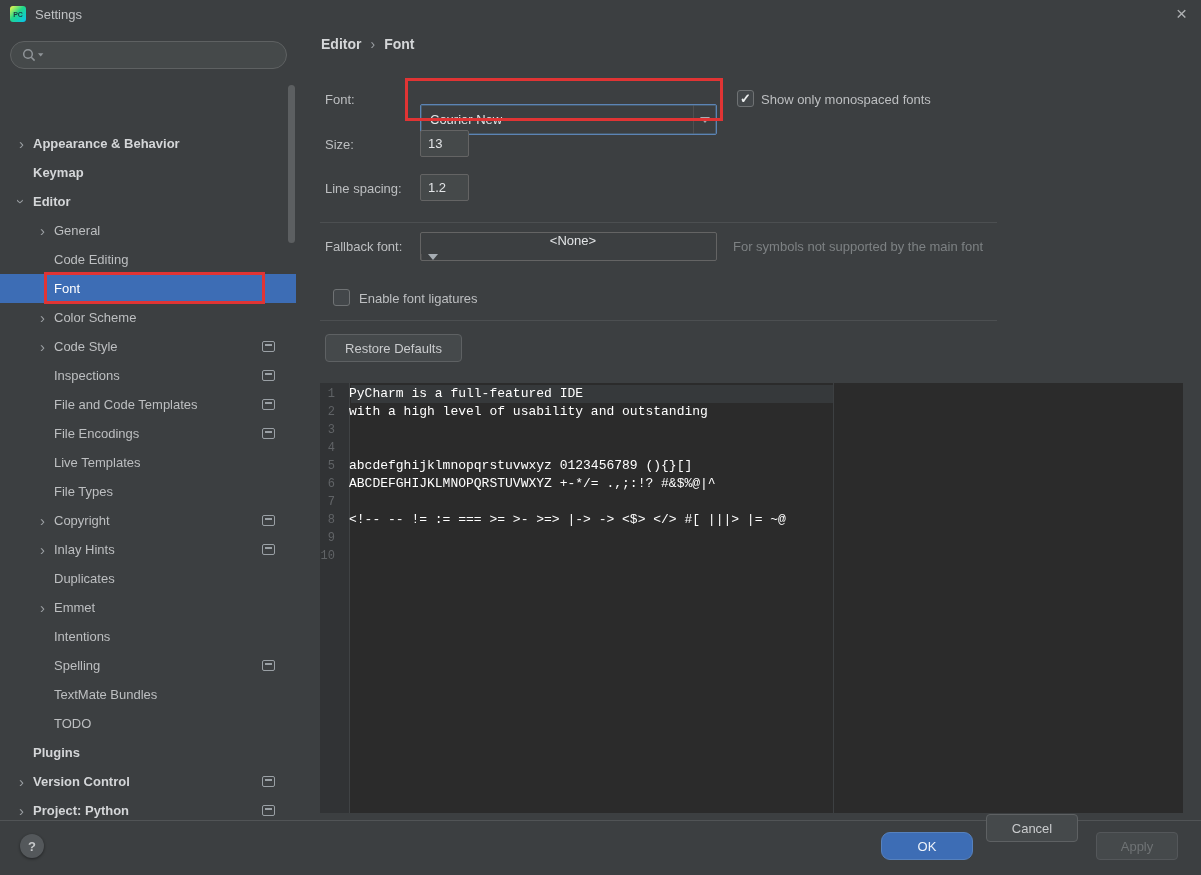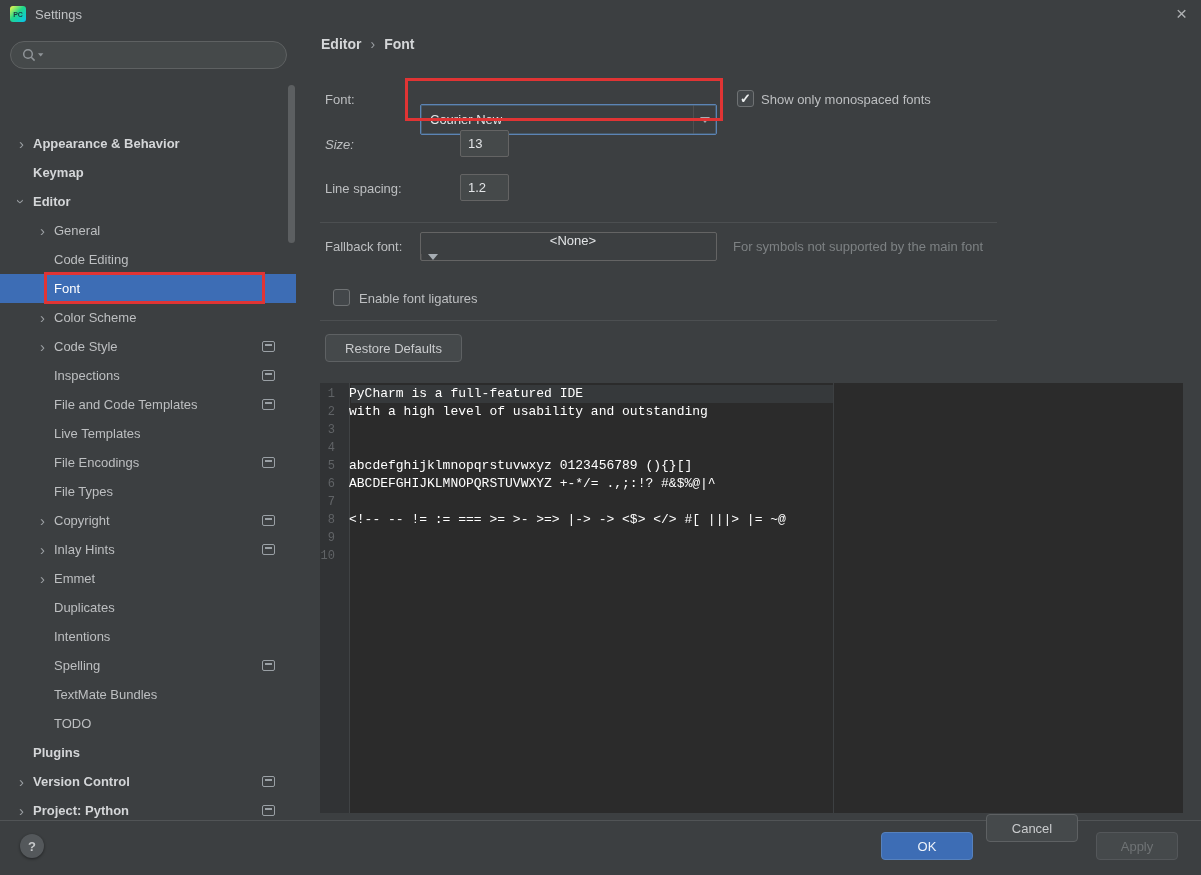--- a/index.html
+++ b/index.html
@@ -49,41 +49,41 @@
     background: rgba(255,255,255,0.17); cursor: pointer; }
 
   
   .breadcrumb { position: absolute; left: 321px; top: 36px; display: flex; gap: 9px;
     font-size: 14px; font-weight: bold; color: #d4d6d8; }
   .bc-sep { color: #9b9fa3; font-weight: normal; }
 
   
   .form-label { position: absolute; color: #bdbfc1; }
   .lbl-font { left: 325px; top: 92px; }
-  .lbl-size { left: 325px; top: 137px; font-style: italic; }
+  .lbl-size { left: 325px; top: 137px; }
   .lbl-ls   { left: 325px; top: 181px; }
   .lbl-fb   { left: 325px; top: 239px; }
 
   .combo { position: absolute; display: flex; align-items: center; background: #3c3f41;
     border: 1px solid #646464; border-radius: 2px; cursor: pointer; }
   .combo-font { left: 420px; top: 84px; width: 297px; height: 31px;
     border-color: #5c84b5; box-shadow: inset 0 0 0 1px rgba(76,112,140,0.55); margin-top: 20px; }
   .combo-fb { left: 420px; top: 232px; width: 297px; height: 29px; flex-direction: column; }
   .combo-value { flex: 1; padding-left: 9px; color: #e2e4e6; }
   .combo-arrow { width: 23px; align-self: stretch; display: flex; align-items: center; justify-content: center;
     border-left: 1px solid rgba(100,100,100,0.45); }
   .combo-arrow::after { content: ""; border-left: 5px solid transparent; border-right: 5px solid transparent;
     border-top: 6px solid #a6adb3; }
 
   .annotation-box { position: absolute; border: 3px solid #e03434; pointer-events: none; }
   .ann-combo { left: 405px; top: 78px; width: 318px; height: 43px; }
 
   .num-input { position: absolute; width: 49px; height: 27px; background: #45494a;
     border: 1px solid #646464; border-radius: 2px; color: #e2e4e6;
-    font: 13px "Liberation Sans", sans-serif; padding-left: 7px; outline: none; margin-left: 40px; }
+    font: 13px "Liberation Sans", sans-serif; padding-left: 7px; outline: none; }
   .inp-size { left: 420px; top: 130px; }
   .inp-ls   { left: 420px; top: 174px; }
 
   .checkbox { position: absolute; width: 17px; height: 17px; background: #43474a;
     border: 1px solid #6f7274; border-radius: 3px; display: flex; align-items: center; justify-content: center; cursor: pointer; }
   .cb-mono { left: 737px; top: 90px; }
   .cb-lig  { left: 333px; top: 289px; }
   .checkbox.checked::after { content: "✓"; color: #eceeee; font-size: 13px; font-weight: bold; line-height: 1; }
   .cb-label { position: absolute; color: #bdbfc1; }
   .cb-mono-label { left: 761px; top: 92px; }
@@ -110,21 +110,21 @@
   .code-num { width: 23px; padding-right: 8px; text-align: right; color: #606366;
     font: 12px/18px "Liberation Mono", monospace; flex: none; }
   .code-text { padding-left: 6px; color: #ffffff; font: 13px/18px "Liberation Mono", monospace; white-space: pre; }
 
   
   .footer-sep { position: absolute; left: 0; top: 820px; width: 100%; height: 1px; background: #515456; }
   .help-btn { position: absolute; left: 20px; top: 834px; width: 24px; height: 24px; border-radius: 50%;
     background: #54585b; box-shadow: 0 1px 3px rgba(0,0,0,0.45); display: flex; align-items: center; justify-content: center;
     color: #c6c8ca; font-weight: bold; cursor: pointer; }
   .btn-ok { position: absolute; left: 881px; top: 832px; width: 92px; height: 28px;
-    background: #3d6db5; border-color: #5681bd; color: #eef3fa; }
+    background: #3d6db5; border-color: #5681bd; color: #eef3fa; border-radius: 9px; }
   .btn-cancel { position: absolute; left: 986px; top: 814px; width: 92px; height: 28px; }
   .btn-apply { position: absolute; left: 1096px; top: 832px; width: 82px; height: 28px; color: #6f7375; border-color: #54575a; }
 </style>
 </head>
 <body>
 
 <div class="window">
 
   <div class="titlebar">
     <div class="app-icon"></div>
@@ -207,63 +207,63 @@
   </div>
         <div class="row lvl1">
     <span class="chevron"></span>
     <span class="label">File and Code Templates</span>
     <span class="flex"></span>
     <span class="badge"></span>
 
   </div>
         <div class="row lvl1">
     <span class="chevron"></span>
+    <span class="label">File Encodings</span>
+    <span class="flex"></span>
+    <span class="badge"></span>
+
+  </div>
+        <div class="row lvl1">
+    <span class="chevron"></span>
     <span class="label">Live Templates</span>
     <span class="flex"></span>
     <span class="badge" style="visibility: hidden;"></span>
 
   </div>
         <div class="row lvl1">
     <span class="chevron"></span>
-    <span class="label">File Encodings</span>
-    <span class="flex"></span>
-    <span class="badge"></span>
-
-  </div>
-        <div class="row lvl1">
-    <span class="chevron"></span>
     <span class="label">File Types</span>
     <span class="flex"></span>
     <span class="badge" style="visibility: hidden;"></span>
 
   </div>
         <div class="row lvl1">
     <span class="chevron collapsed"></span>
     <span class="label">Copyright</span>
     <span class="flex"></span>
     <span class="badge"></span>
 
   </div>
         <div class="row lvl1">
     <span class="chevron collapsed"></span>
     <span class="label">Inlay Hints</span>
     <span class="flex"></span>
     <span class="badge"></span>
 
   </div>
         <div class="row lvl1">
+    <span class="chevron"></span>
+    <span class="label">Duplicates</span>
+    <span class="flex"></span>
+    <span class="badge" style="visibility: hidden;"></span>
+
+  </div>
+        <div class="row lvl1">
     <span class="chevron collapsed"></span>
     <span class="label">Emmet</span>
-    <span class="flex"></span>
-    <span class="badge" style="visibility: hidden;"></span>
-
-  </div>
-        <div class="row lvl1">
-    <span class="chevron"></span>
-    <span class="label">Duplicates</span>
     <span class="flex"></span>
     <span class="badge" style="visibility: hidden;"></span>
 
   </div>
         <div class="row lvl1">
     <span class="chevron"></span>
     <span class="label">Intentions</span>
     <span class="flex"></span>
     <span class="badge" style="visibility: hidden;"></span>
 

